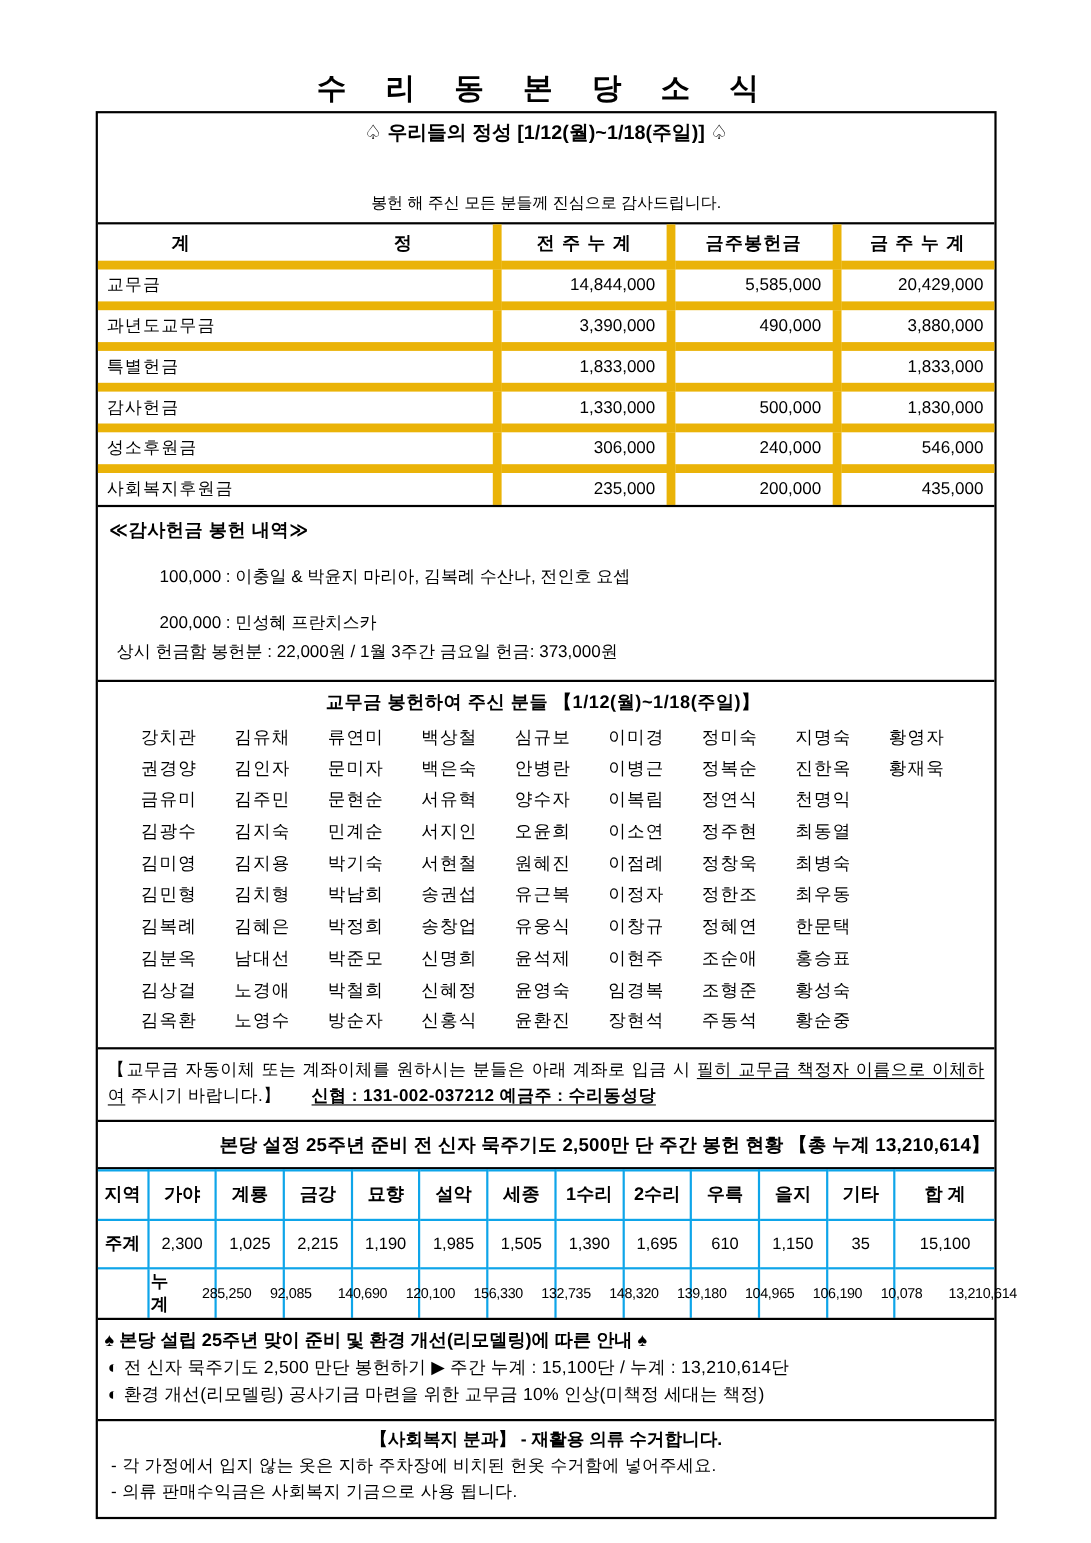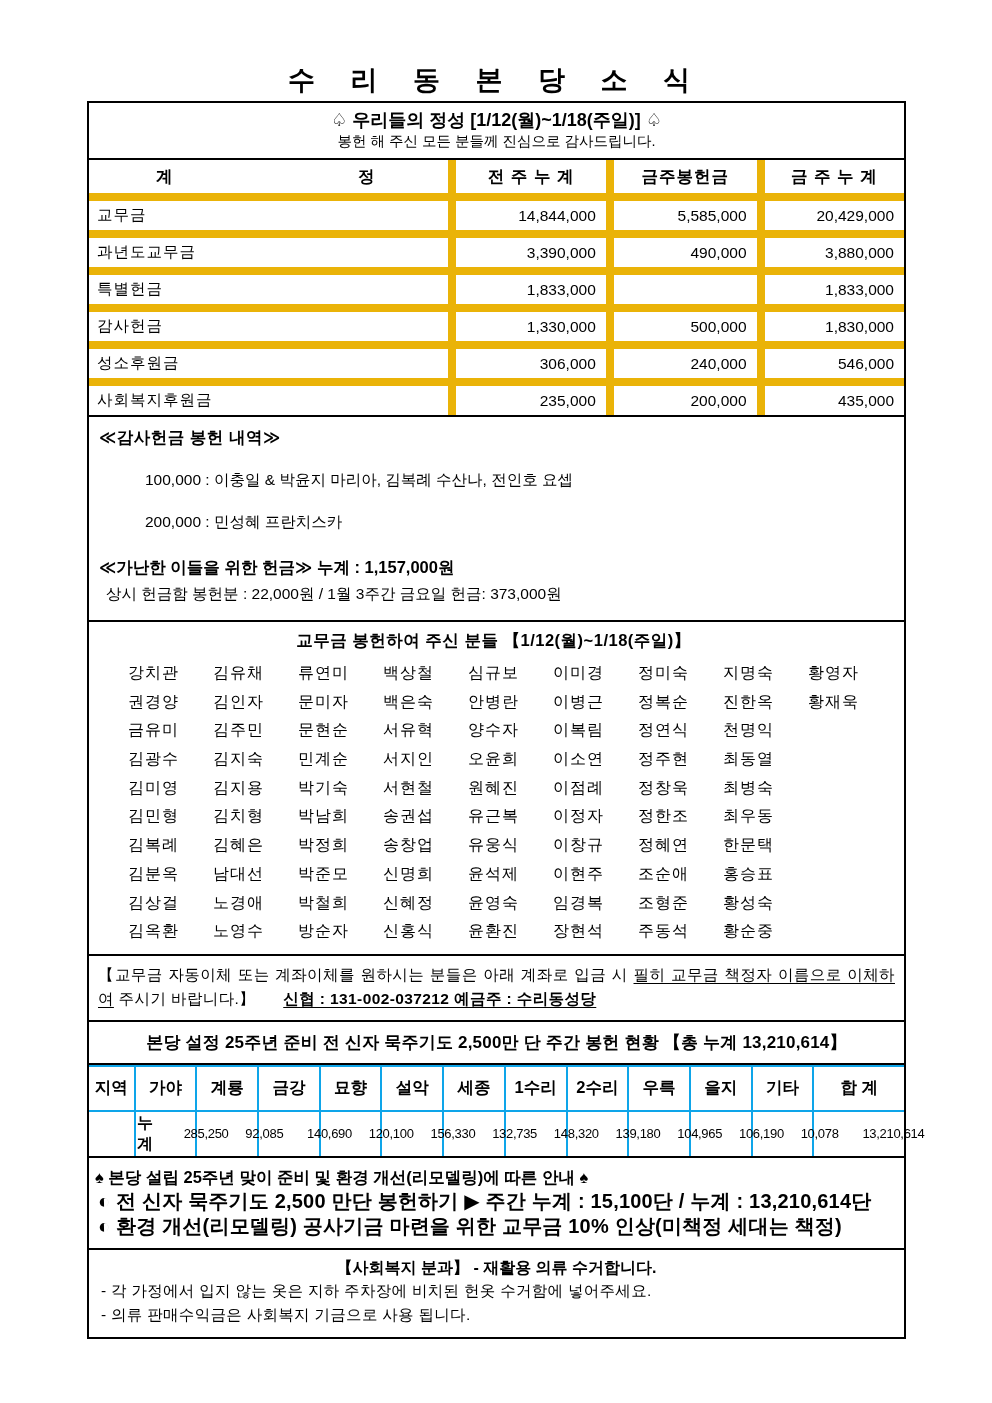--- a/index.html
+++ b/index.html
@@ -14,21 +14,21 @@
   }
   .main-box{
     margin:5px 86px 0 87px;border:2px solid #000;
   }
   .section{border-top:2px solid #000;}
   .section:first-child{border-top:none;}
 
   
   .offering-header{text-align:center;padding:5px 0 7px;}
   .offering-header .line1{font-size:18px;font-weight:bold;line-height:24px;}
-  .offering-header .line2{font-size:14.5px;line-height:19px;}
+  .offering-header .line2{font-size:14.5px;line-height:19px;margin-top:44px;}
 
   
   table{border-collapse:collapse;width:100%;table-layout:fixed;}
   .money-table td,.money-table th{border:8px solid #eab308;}
   .money-table tr>*:first-child{border-left:none;}
   .money-table tr>*:last-child{border-right:none;}
   .money-table tr:first-child>*{border-top:none;}
   .money-table tr:last-child>*{border-bottom:none;}
   .money-table th{height:31px;font-size:16.5px;font-weight:bold;letter-spacing:1px;}
   .money-table col.c1{width:44.6%;}
@@ -54,38 +54,38 @@
     margin-top:7px;display:grid;grid-template-columns:repeat(9,1fr);
   }
   .donor-cell{height:28.7px;line-height:28.7px;text-align:center;font-size:16px;letter-spacing:1px;}
 
   
   .note-section{padding:7px 9px 9px;font-size:15.5px;line-height:1.55;text-align:justify;letter-spacing:.4px;}
   .u{text-decoration:underline;text-underline-offset:3px;}
   .account{font-weight:bold;margin-left:28px;white-space:nowrap;}
 
   
-  .rosary-title{padding:9px 4px;text-align:center;font-size:17px;font-weight:bold;letter-spacing:.2px;}
+  .rosary-title{padding:9px 4px;text-align:right;font-size:17px;font-weight:bold;letter-spacing:.2px;}
   .rosary-table td,.rosary-table th{border:2px solid #0ea5e9;text-align:center;}
   .rosary-table tr>*:first-child{border-left:none;}
   .rosary-table tr>*:last-child{border-right:none;}
   .rosary-table tr:last-child>*{border-bottom:none;padding-left:48px;}
   .rosary-table th{height:41px;font-size:16.5px;font-weight:bold;}
   .rosary-table td{height:40px;font-size:15px;}
   .rosary-table .row-label{font-weight:bold;font-size:16px;}
   .rosary-table col.rc-first{width:5.6%;}
   .rosary-table col.rc{width:7.57%;}
   .rosary-table col.rc-last{width:11.1%;}
   .rosary-table tr.cumulative td{font-size:13px;letter-spacing:-.3px;}
   .rosary-table tr.cumulative td.row-label{font-size:16px;letter-spacing:0;}
 
   
   .announce-section{padding:7px 6px 9px;}
   .announce-title{font-size:16.5px;font-weight:bold;line-height:24px;}
-  .announce-line{font-size:20px;font-weight:bold;line-height:25px;padding-left:3px;letter-spacing:.2px;}
+  .announce-line{font-size:16px;font-weight:normal;line-height:25px;padding-left:3px;letter-spacing:.2px;}
 
   
   .welfare-section{padding:6px 8px 10px;}
   .welfare-title{text-align:center;font-size:16px;font-weight:bold;line-height:23px;}
   .welfare-line{font-size:15.5px;line-height:24px;padding-left:4px;letter-spacing:.3px;}
 </style>
 </head>
 <body>
 
 <div class="doc-title">수 리 동 본 당 소 식</div>
@@ -154,21 +154,20 @@
             <td class="mt-num">435,000</td>
           </tr>
         </tbody>
     </table>
   </div>
 
   <div class="section thanks-section">
     <div class="thanks-title">≪감사헌금 봉헌 내역≫</div>
     <div class="thanks-item">100,000 :   이충일 &amp; 박윤지 마리아, 김복례 수산나, 전인호 요셉</div>
     <div class="thanks-item">200,000 :   민성혜 프란치스카</div>
-    <div class="poor-title">≪가난한 이들을 위한 헌금≫ 누계 : 1,157,000원</div>
     <div class="poor-detail">상시 헌금함 봉헌분 : 22,000원   /   1월 3주간 금요일 헌금: 373,000원</div>
   </div>
 
   <div class="section donors-section">
     <div class="donors-title">교무금 봉헌하여 주신 분들 【1/12(월)~1/18(주일)】</div>
     <div class="donors-grid">
         <div class="donor-cell">강치관</div>
         <div class="donor-cell">김유채</div>
         <div class="donor-cell">류연미</div>
         <div class="donor-cell">백상철</div>
@@ -293,20 +292,35 @@
             <th>묘향</th>
             <th>설악</th>
             <th>세종</th>
             <th>1수리</th>
             <th>2수리</th>
             <th>우륵</th>
             <th>을지</th>
             <th>기타</th>
             <th>합 계</th>
           </tr>
+        <tr>
+            <td class="row-label">주계</td>
+            <td>2,300</td>
+            <td>1,025</td>
+            <td>2,215</td>
+            <td>1,190</td>
+            <td>1,985</td>
+            <td>1,505</td>
+            <td>1,390</td>
+            <td>1,695</td>
+            <td>610</td>
+            <td>1,150</td>
+            <td>35</td>
+            <td>15,100</td>
+          </tr>
         <tr class="cumulative">
             <td class="row-label">누계</td>
             <td>285,250</td>
             <td>92,085</td>
             <td>140,690</td>
             <td>120,100</td>
             <td>156,330</td>
             <td>132,735</td>
             <td>148,320</td>
             <td>139,180</td>

